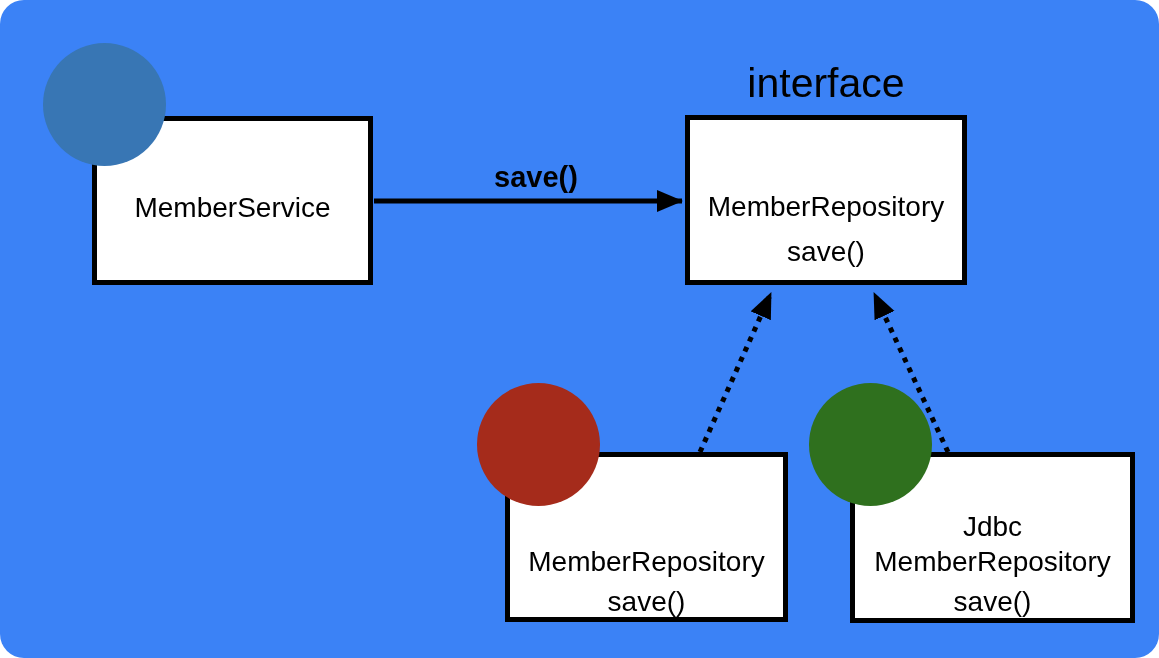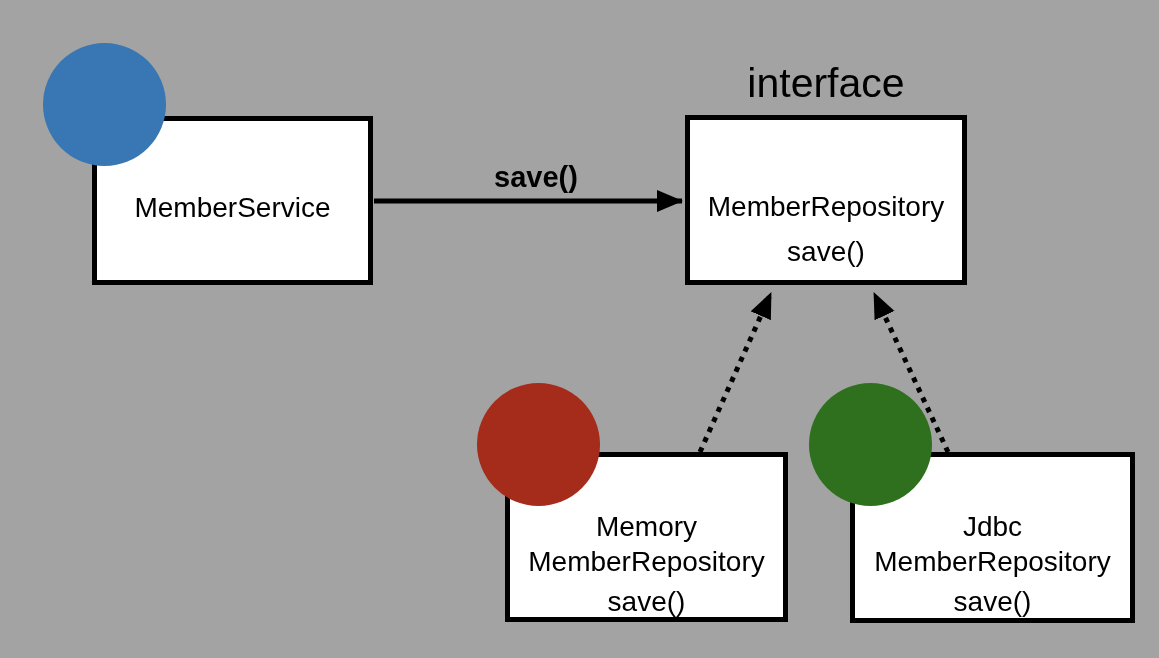--- a/index.html
+++ b/index.html
@@ -1,23 +1,24 @@
 <!DOCTYPE html>
 <html><head>
 <meta charset="utf-8">
 <style>
   html, body { margin: 0; padding: 0; background: #ffffff; }
   .canvas {
     position: relative;
     width: 1159px;
     height: 658px;
-    background: #a3a3a3;
+    background: #3b82f6;
     font-family: "Liberation Sans", "DejaVu Sans", sans-serif;
     color: #000;
     overflow: hidden;
+    border-radius: 24px;
   }
   .lines-layer {
     position: absolute;
     left: 0; top: 0;
     width: 1159px; height: 658px;
     z-index: 1;
   }
   .uml-box {
     position: absolute;
     border: 5px solid #000;
@@ -99,21 +100,20 @@
   <div class="uml-box" id="member-service-box">
     <div class="box-line" style="top:70px;">MemberService</div>
   </div>
 
   <div class="uml-box" id="member-repo-box">
     <div class="box-line" style="top:70px;">MemberRepository</div>
     <div class="box-line" style="top:115px;">save()</div>
   </div>
 
   <div class="uml-box" id="memory-repo-box">
-    <div class="box-line" style="top:53px;">Memory</div>
     <div class="box-line" style="top:88px;">MemberRepository</div>
     <div class="box-line" style="top:128px;">save()</div>
   </div>
 
   <div class="uml-box" id="jdbc-repo-box">
     <div class="box-line" style="top:53px;">Jdbc</div>
     <div class="box-line" style="top:88px;">MemberRepository</div>
     <div class="box-line" style="top:128px;">save()</div>
   </div>
 

